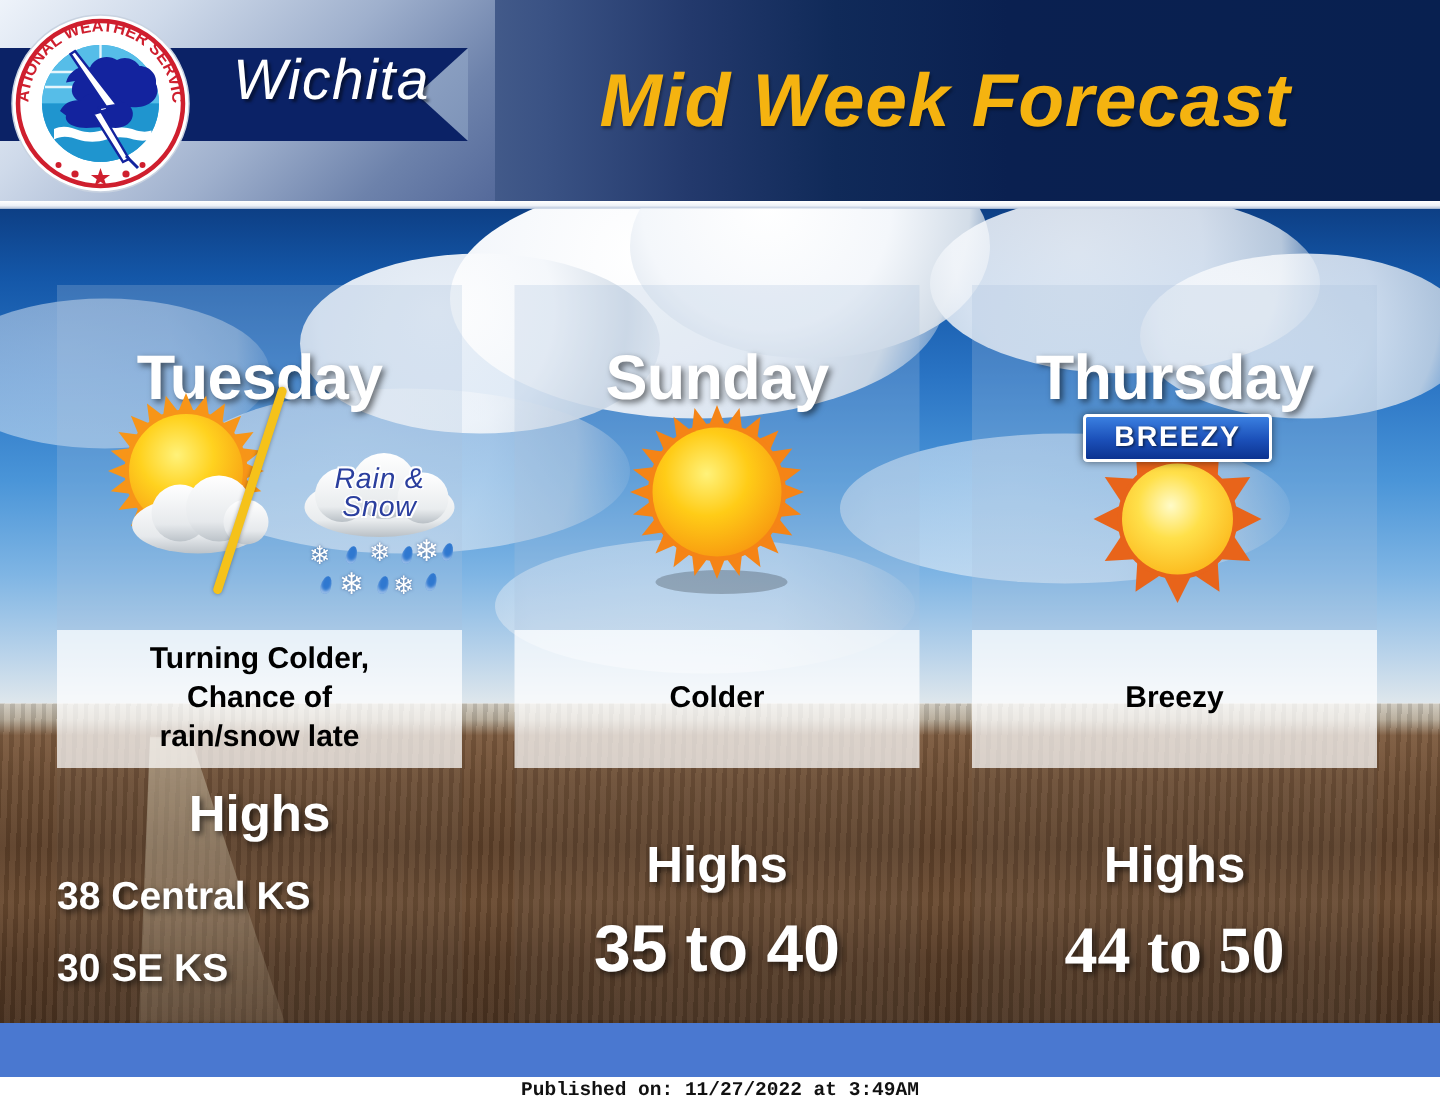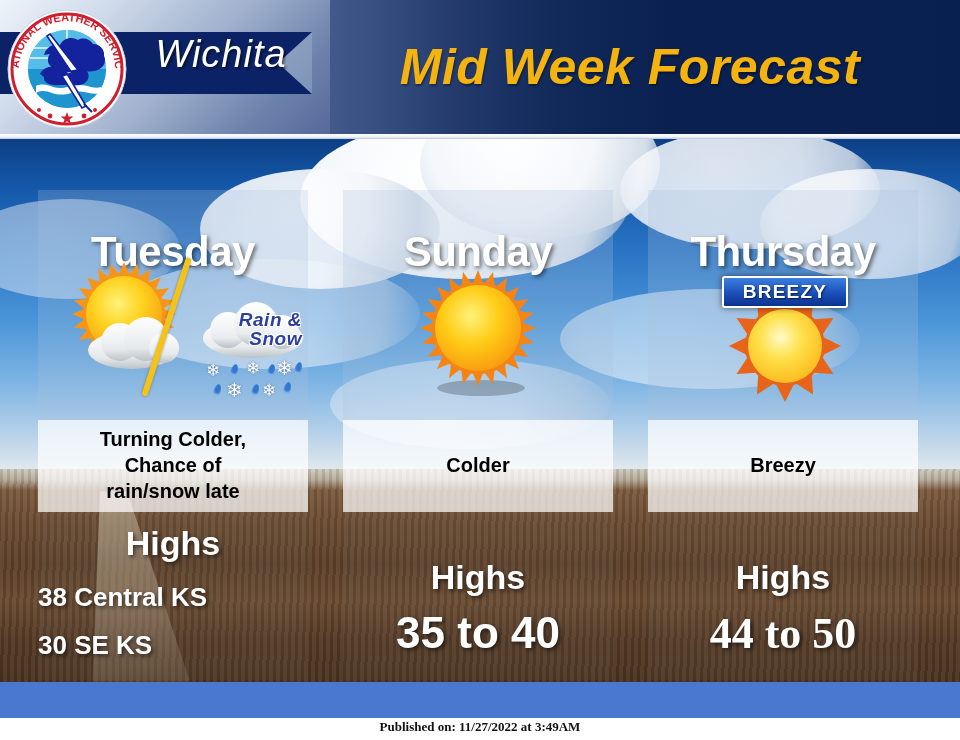--- a/index.html
+++ b/index.html
@@ -65,38 +65,38 @@
     text-shadow:2px 2px 4px rgba(0,0,0,.6);}
   .highs-value.big{font-size:44px;}
   .highs-line{position:absolute;left:0;width:270px;text-align:left;
     color:#ffffff;font-weight:bold;font-size:26px;
     text-shadow:2px 2px 4px rgba(0,0,0,.6);}
 
   
   .icon-wrap{position:absolute;}
   .slash{position:absolute;width:6px;border-radius:3px;background:#f5c21a;
     box-shadow:0 0 3px rgba(0,0,0,.35);}
-  .rs-label{position:absolute;color:#2b3f9e;font-weight:bold;font-style:italic;
-    text-align:right;line-height:1.02;letter-spacing:.5px;
+  .rs-label{position:absolute;color:#2b3f9e;font-weight:normal;font-style:italic;
+    text-align:center;line-height:1.02;letter-spacing:.5px;
     text-shadow:1px 1px 0 #ffffff,-1px -1px 0 #ffffff,1px -1px 0 #ffffff,-1px 1px 0 #ffffff;}
   .flake{position:absolute;color:#ffffff;font-size:17px;line-height:1;
     text-shadow:0 0 2px rgba(60,90,140,.9);}
   .drop{position:absolute;width:7px;height:12px;background:#2f78d0;
     border-radius:50% 50% 50% 50%/62% 62% 38% 38%;transform:rotate(16deg);
     box-shadow:inset 0 -2px 2px rgba(255,255,255,.5);}
   .breezy-badge{position:absolute;display:flex;align-items:center;justify-content:center;
     color:#ffffff;font-weight:bold;font-size:19px;letter-spacing:1.2px;
     background:linear-gradient(180deg,#3a7fe0 0%,#1b4fb8 55%,#0c3390 100%);
     border:2px solid #ffffff;border-radius:3px;
     box-shadow:0 0 6px rgba(0,0,0,.55);text-shadow:1px 1px 2px rgba(0,0,0,.6);z-index:4;}
 
   
   #footer-bar{position:absolute;left:0;top:682px;width:960px;height:36px;background:#4a78d0;}
   #published{position:absolute;left:0;top:719px;width:960px;text-align:center;
-    color:#111111;font-family:Liberation Serif, serif;font-weight:bold;font-size:13px;}
+    color:#111111;font-family:Liberation Mono, monospace;font-weight:bold;font-size:13px;}
 </style>
 </head>
 <body>
 
 <div id="stage">
 
   <div id="header">
     <div id="hdr-left-glow"></div>
     <div id="ribbon"></div>
     <div id="ribbon-notch"></div>

